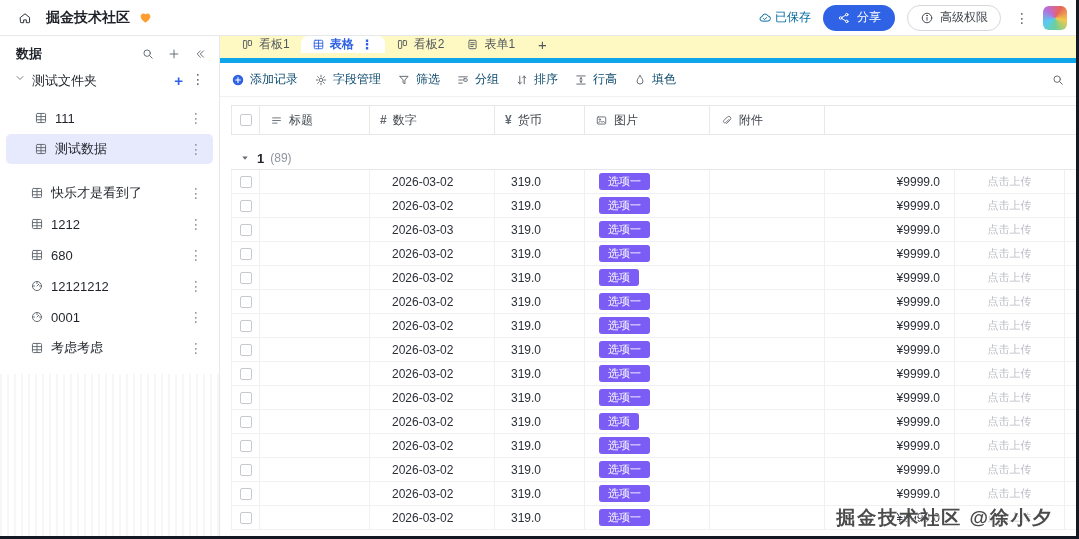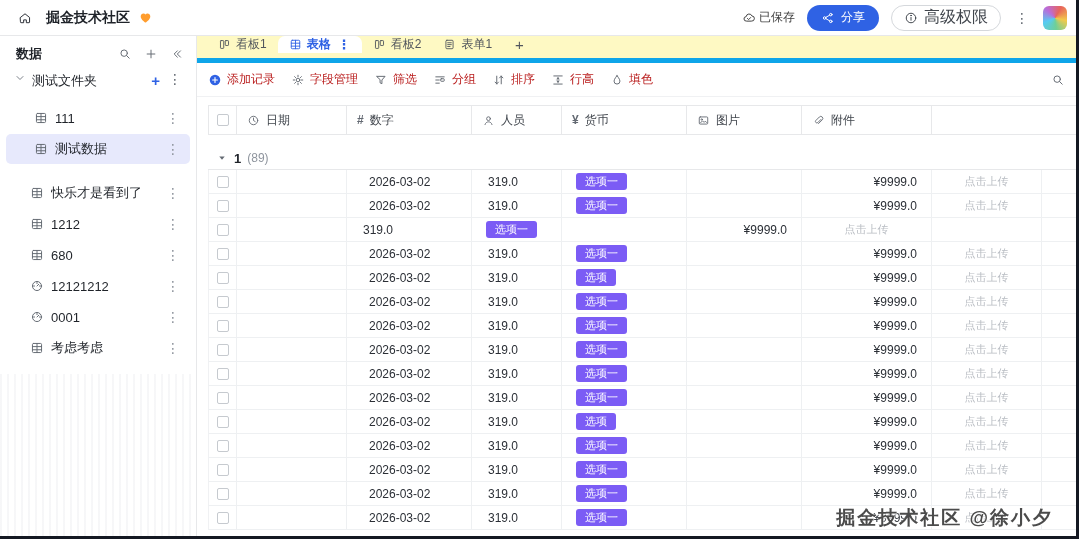--- a/index.html
+++ b/index.html
@@ -9,29 +9,29 @@
   .ic{width:14px;height:14px;fill:none;stroke:currentColor;stroke-width:1.4;stroke-linecap:round;stroke-linejoin:round;flex-shrink:0;display:block}
   .glyph{font-size:12px;color:#646a73;font-weight:700;flex-shrink:0}
 
   
   .app-header{height:36px;display:flex;align-items:center;padding:0 12px;border-bottom:1px solid #e7e8ea;background:#fff}
   .home-btn{width:26px;height:26px;border-radius:6px;display:flex;align-items:center;justify-content:center;color:#2b2f36;cursor:pointer}
   .title{font-size:14px;font-weight:700;color:#1f2329;margin-left:8px}
   .heart{margin-left:8px;display:flex}
   .heart .ic{width:15px;height:15px}
   .hd-right{margin-left:auto;display:flex;align-items:center;gap:12px}
-  .saved{display:flex;gap:3px;color:#404040;font-size:12px;align-items:center}
+  .saved{display:flex;gap:3px;color:#0369a1;font-size:12px;align-items:center}
   .btn-share{background:var(--accent);color:#fff;border:none;border-radius:14px;height:26px;padding:0 14px;display:flex;align-items:center;gap:6px;font-size:12px;cursor:pointer;font-family:inherit}
-  .btn-perm{background:#fff;border:1px solid #d5d8dc;border-radius:14px;height:26px;padding:0 12px;display:flex;align-items:center;gap:6px;font-size:16px;color:#41464d;cursor:pointer;font-family:inherit}
+  .btn-perm{background:#fff;border:1px solid #d5d8dc;border-radius:14px;height:26px;padding:0 12px;display:flex;align-items:center;gap:6px;font-size:12px;color:#41464d;cursor:pointer;font-family:inherit}
   .kebab{color:#646a73;font-size:14px;line-height:1;cursor:pointer;padding:0 2px}
   .avatar{width:24px;height:24px;border-radius:6px;background:conic-gradient(from 30deg,#e8655a,#f2c94c,#6fcf97,#56ccf2,#bb6bd9,#e8655a)}
 
   
   .layout{display:flex;height:503px}
-  .sidebar{width:197px;flex-shrink:0;border-right:1px solid #e7e8ea;background:#fff;position:relative}
+  .sidebar{width:220px;flex-shrink:0;border-right:1px solid #e7e8ea;background:#fff;position:relative}
   .sidebar::after{content:"";position:absolute;left:0;bottom:0;width:100%;height:165px;background:repeating-linear-gradient(90deg,rgba(110,115,140,.06) 0 2px,transparent 2px 7px);pointer-events:none}
   .sb-head{height:36px;display:flex;align-items:center;padding:0 12px 0 16px;gap:12px}
   .sb-title{font-size:13px;font-weight:700;color:#1f2329;margin-right:auto}
   .sb-ico{color:#646a73;display:flex;cursor:pointer}
   .folder-row{height:30px;display:flex;padding:0 12px 0 14px;gap:6px;font-size:13px;color:#1f2329;cursor:pointer}
   .folder-row .ic{width:12px;height:12px;color:#646a73}
   .folder-plus{color:var(--accent);margin-left:auto;font-size:15px;font-weight:700;cursor:pointer}
   .side-item{height:30px;display:flex;align-items:center;gap:7px;padding:0 8px 0 24px;font-size:13px;color:#1f2329;border-radius:5px;margin:1px 6px;cursor:pointer}
   .side-item.nested{padding-left:28px}
   .side-item.sect-gap{margin-top:14px}
@@ -43,21 +43,21 @@
   
   .main{flex:1;display:flex;flex-direction:column;overflow:hidden;background:#fff}
   .tabbar{height:27px;background:#fef9c3;display:flex;align-items:flex-start;padding-left:10px;border-bottom:5px solid #0ea5e9}
   .tab{display:flex;align-items:center;gap:5px;padding:0 11px;font-size:12px;color:#51565d;cursor:pointer}
   .tab .ic{width:13px;height:13px}
   .tab.active{background:#fff;color:var(--accent);border-radius:7px 7px 0 0;font-weight:700}
   .tab-kebab{color:inherit;font-size:13px;margin-left:2px}
   .tab-add{display:flex;align-items:center;padding:0 12px;color:#51565d;font-size:15px;cursor:pointer}
 
   .toolbar{height:34px;display:flex;align-items:center;gap:16px;padding:0 14px 0 11px;border-bottom:1px solid #f0f1f3;background:#fff}
-  .tbtn{display:flex;align-items:center;gap:5px;font-size:12px;color:#b91c1c;background:none;border:none;cursor:pointer;font-family:inherit;white-space:nowrap}
+  .tbtn{display:flex;align-items:center;gap:5px;font-size:12px;color:#0c4a6e;background:none;border:none;cursor:pointer;font-family:inherit;white-space:nowrap}
   .tbtn .ic{color:#646a73}
   .tbtn .ic.accent-fill{color:var(--accent)}
   .tb-search{margin-left:auto;color:#646a73;display:flex;cursor:pointer}
 
   
   .table-wrap{flex:1;padding:8px 0 0 11px;overflow:hidden;position:relative}
   .thead,.trow{display:grid;grid-template-columns:28px 110px 125px 90px 125px 115px 130px 110px 150px;width:983px}
   .thead{height:30px;border-top:1px solid #e7e8ea;border-bottom:1px solid #e7e8ea;border-left:1px solid #e7e8ea;background:#fff}
   .th{display:flex;align-items:center;gap:6px;padding:0 10px;font-size:12px;color:#41464d;border-right:1px solid #e7e8ea;overflow:hidden;white-space:nowrap;cursor:pointer}
   .th .ic{width:13px;height:13px;color:#646a73}
@@ -328,35 +328,27 @@
             </svg>
           </span>
         </div>
       <div class="table-wrap">
         <div class="thead" id="thead">
             <div class="th c-check">
               <span class="cb"></span>
             </div>
             <div class="th">
        <svg class="ic " viewBox="0 0 20 20">
-                <circle cx="10" cy="10" r="6.5"></circle>
-                <path d="M10 6.2V10l2.6 1.6"></path>
+                <path d="M4 6h12M4 10h12M4 14h7"></path>
               </svg>
-              <span>日期</span>
+              <span>标题</span>
      </div>
             <div class="th">
        <span class="glyph">#</span>
               <span>数字</span>
-     </div>
-            <div class="th">
-       <svg class="ic " viewBox="0 0 20 20">
-                <circle cx="10" cy="7.2" r="2.9"></circle>
-                <path d="M4.6 16.3c.8-2.8 2.9-4.2 5.4-4.2s4.6 1.4 5.4 4.2"></path>
-              </svg>
-              <span>人员</span>
      </div>
             <div class="th">
        <span class="glyph">¥</span>
               <span>货币</span>
      </div>
             <div class="th">
        <svg class="ic " viewBox="0 0 20 20">
                 <rect x="3.5" y="4.5" width="13" height="11" rx="1.5"></rect>
                 <circle cx="7.4" cy="8.4" r="1.1"></circle>
                 <path d="m5.2 13.8 3.3-3.3 2.4 2.4 1.9-1.9 2 2.1"></path>
@@ -412,20 +404,21 @@
      <div class="td c-img">
                 <span class="upload">点击上传</span>
               </div>
      <div class="td c-att"></div>
    </div>
             <div class="trow">
      <div class="td c-check">
                 <span class="cb"></span>
               </div>
      <div class="td c-title"></div>
+     <div class="td c-date">2026-03-03</div>
      <div class="td c-num">319.0</div>
      <div class="td c-tag">
                 <span class="pill">选项一</span>
               </div>
      <div class="td c-person"></div>
      <div class="td c-cur">¥9999.0</div>
      <div class="td c-img">
                 <span class="upload">点击上传</span>
               </div>
      <div class="td c-att"></div>

